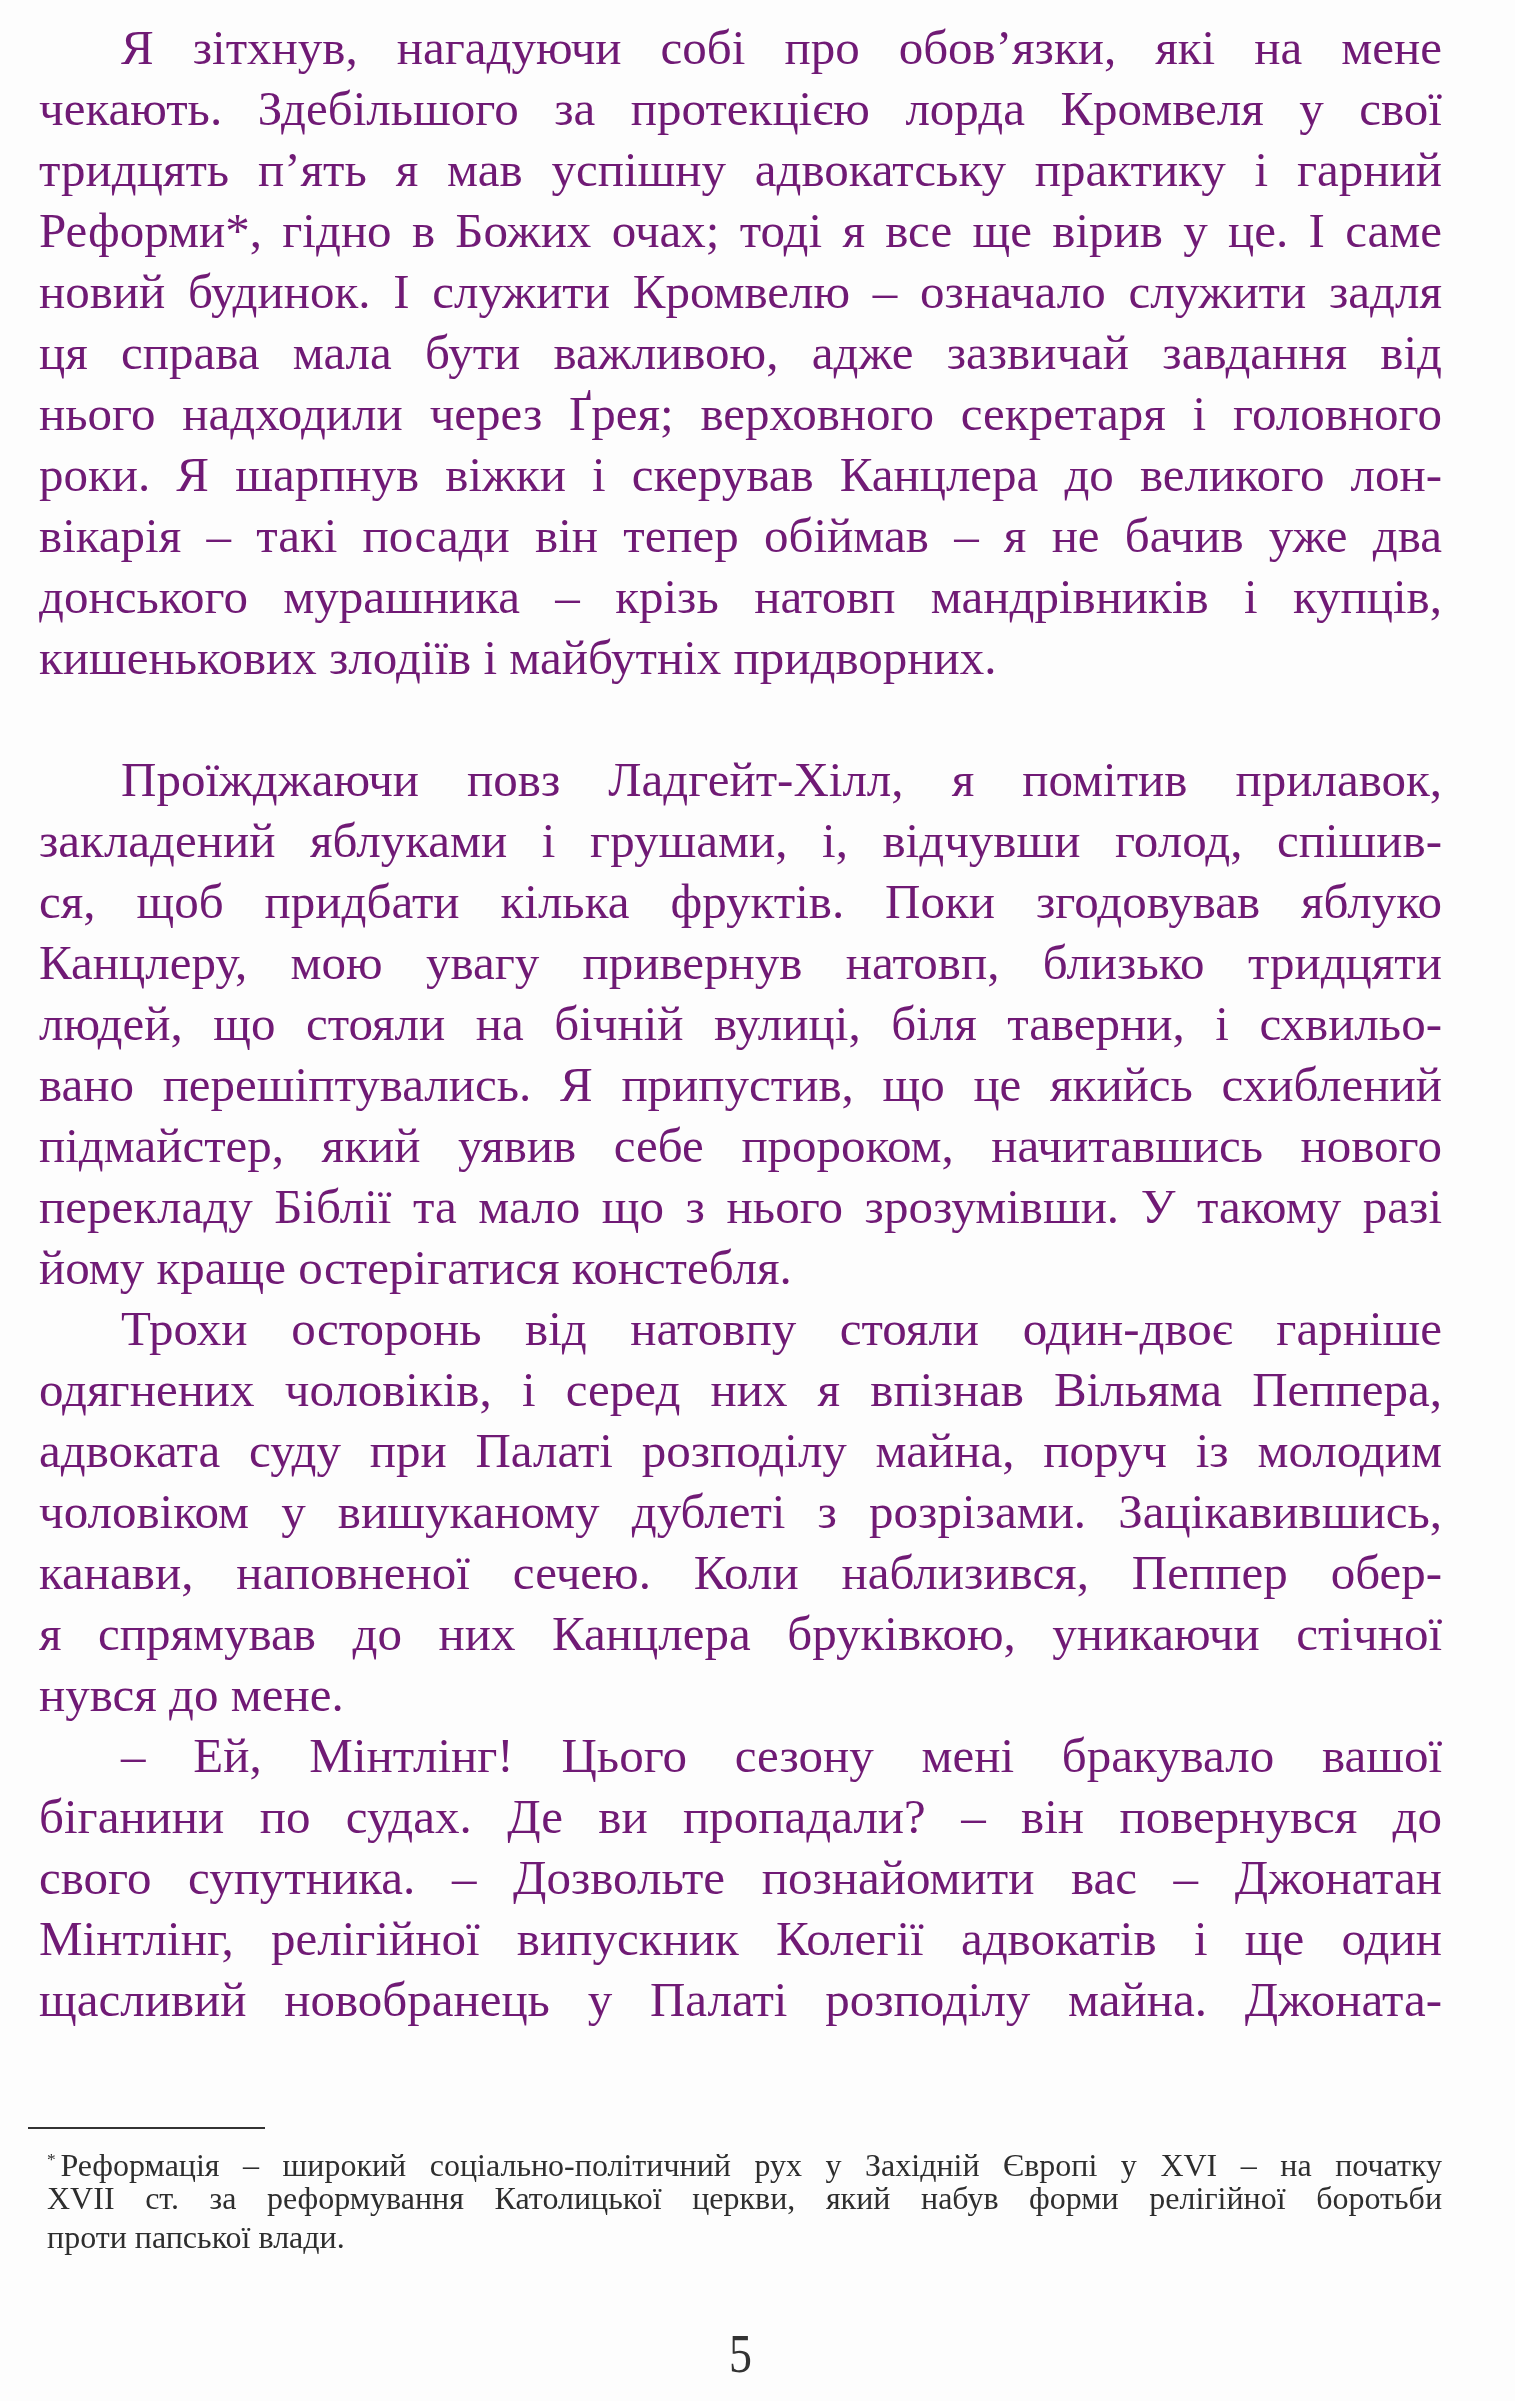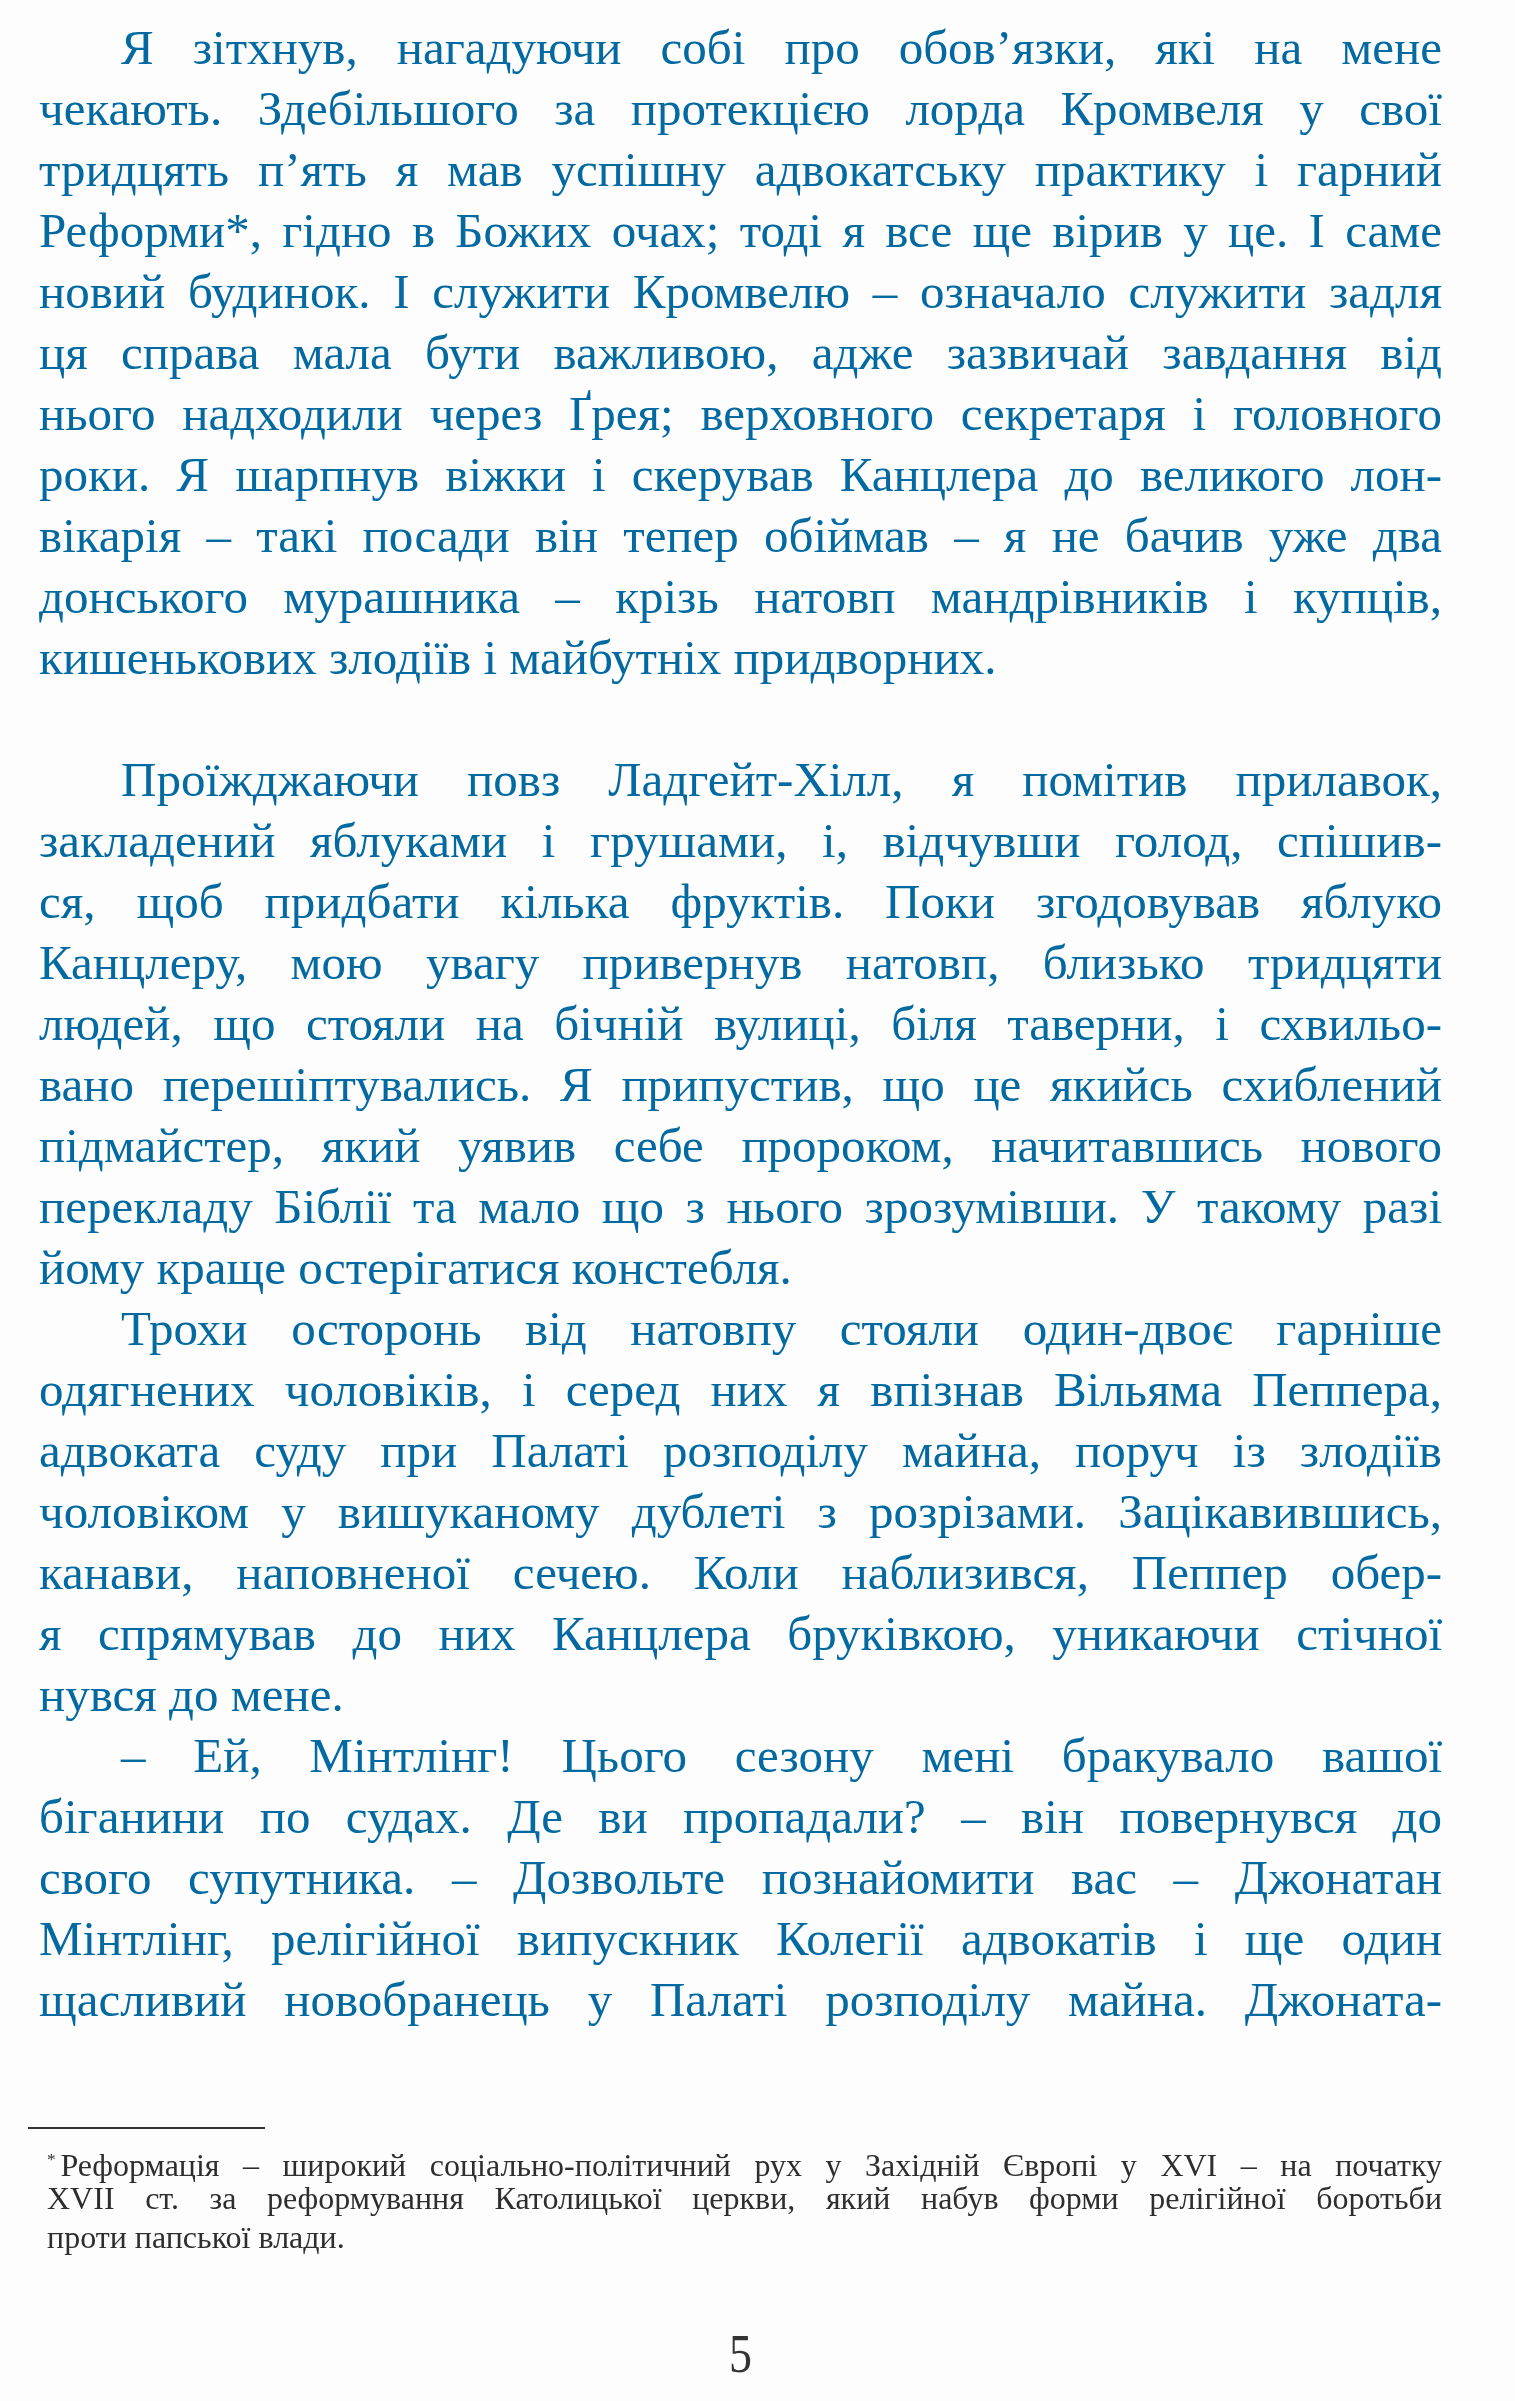--- a/index.html
+++ b/index.html
@@ -1,21 +1,21 @@
 <!DOCTYPE html>
 <html style="font-size:12.6px"><head>
 <meta charset="utf-8">
 <style>
   html, body { margin: 0; padding: 0; background: #ffffff; }
   body { width: 1515px; height: 2401px; position: relative; overflow: hidden; }
   .page { position: absolute; left: 0; top: 0; width: 1515px; height: 2401px; background: #fdfdfd; }
   .body-text {
     position: absolute; left: 39px; top: 17.4px; width: 1403px;
     font-family: "Liberation Serif", serif;
-    font-size: 49px; line-height: 61px; color: #0369a1;
+    font-size: 49px; line-height: 61px; color: #701a75;
   }
   .line {
     display: block; white-space: nowrap; text-align: justify; text-align-last: justify;
     height: 61px; overflow: visible;
   }
   .line.last { text-align-last: left; }
   .line.indent { padding-left: 82px; }
   .blank { display: block; height: 61px; }
   .fn-rule {
     position: absolute; left: 28px; top: 2127px; width: 237px; height: 2.4px; background: #333333;
@@ -63,21 +63,21 @@
       <span class="line">людей, що стояли на бічній вулиці, біля таверни, і схвильо-</span>
       <span class="line">вано перешіптувались. Я припустив, що це якийсь схиблений</span>
       <span class="line">підмайстер, який уявив себе пророком, начитавшись нового</span>
       <span class="line">перекладу Біблії та мало що з нього зрозумівши. У такому разі</span>
       <span class="line last">йому краще остерігатися констебля.</span>
     </div>
 
     <div>
       <span class="line indent">Трохи осторонь від натовпу стояли один-двоє гарніше</span>
       <span class="line">одягнених чоловіків, і серед них я впізнав Вільяма Пеппера,</span>
-      <span class="line">адвоката суду при Палаті розподілу майна, поруч із злодіїв</span>
+      <span class="line">адвоката суду при Палаті розподілу майна, поруч із молодим</span>
       <span class="line">чоловіком у вишуканому дублеті з розрізами. Зацікавившись,</span>
       <span class="line">канави, наповненої сечею. Коли наблизився, Пеппер обер-</span>
       <span class="line">я спрямував до них Канцлера бруківкою, уникаючи стічної</span>
       <span class="line last">нувся до мене.</span>
     </div>
 
     <div>
       <span class="line indent">– Ей, Мінтлінг! Цього сезону мені бракувало вашої</span>
       <span class="line">біганини по судах. Де ви пропадали? – він повернувся до</span>
       <span class="line">свого супутника. – Дозвольте познайомити вас – Джонатан</span>

